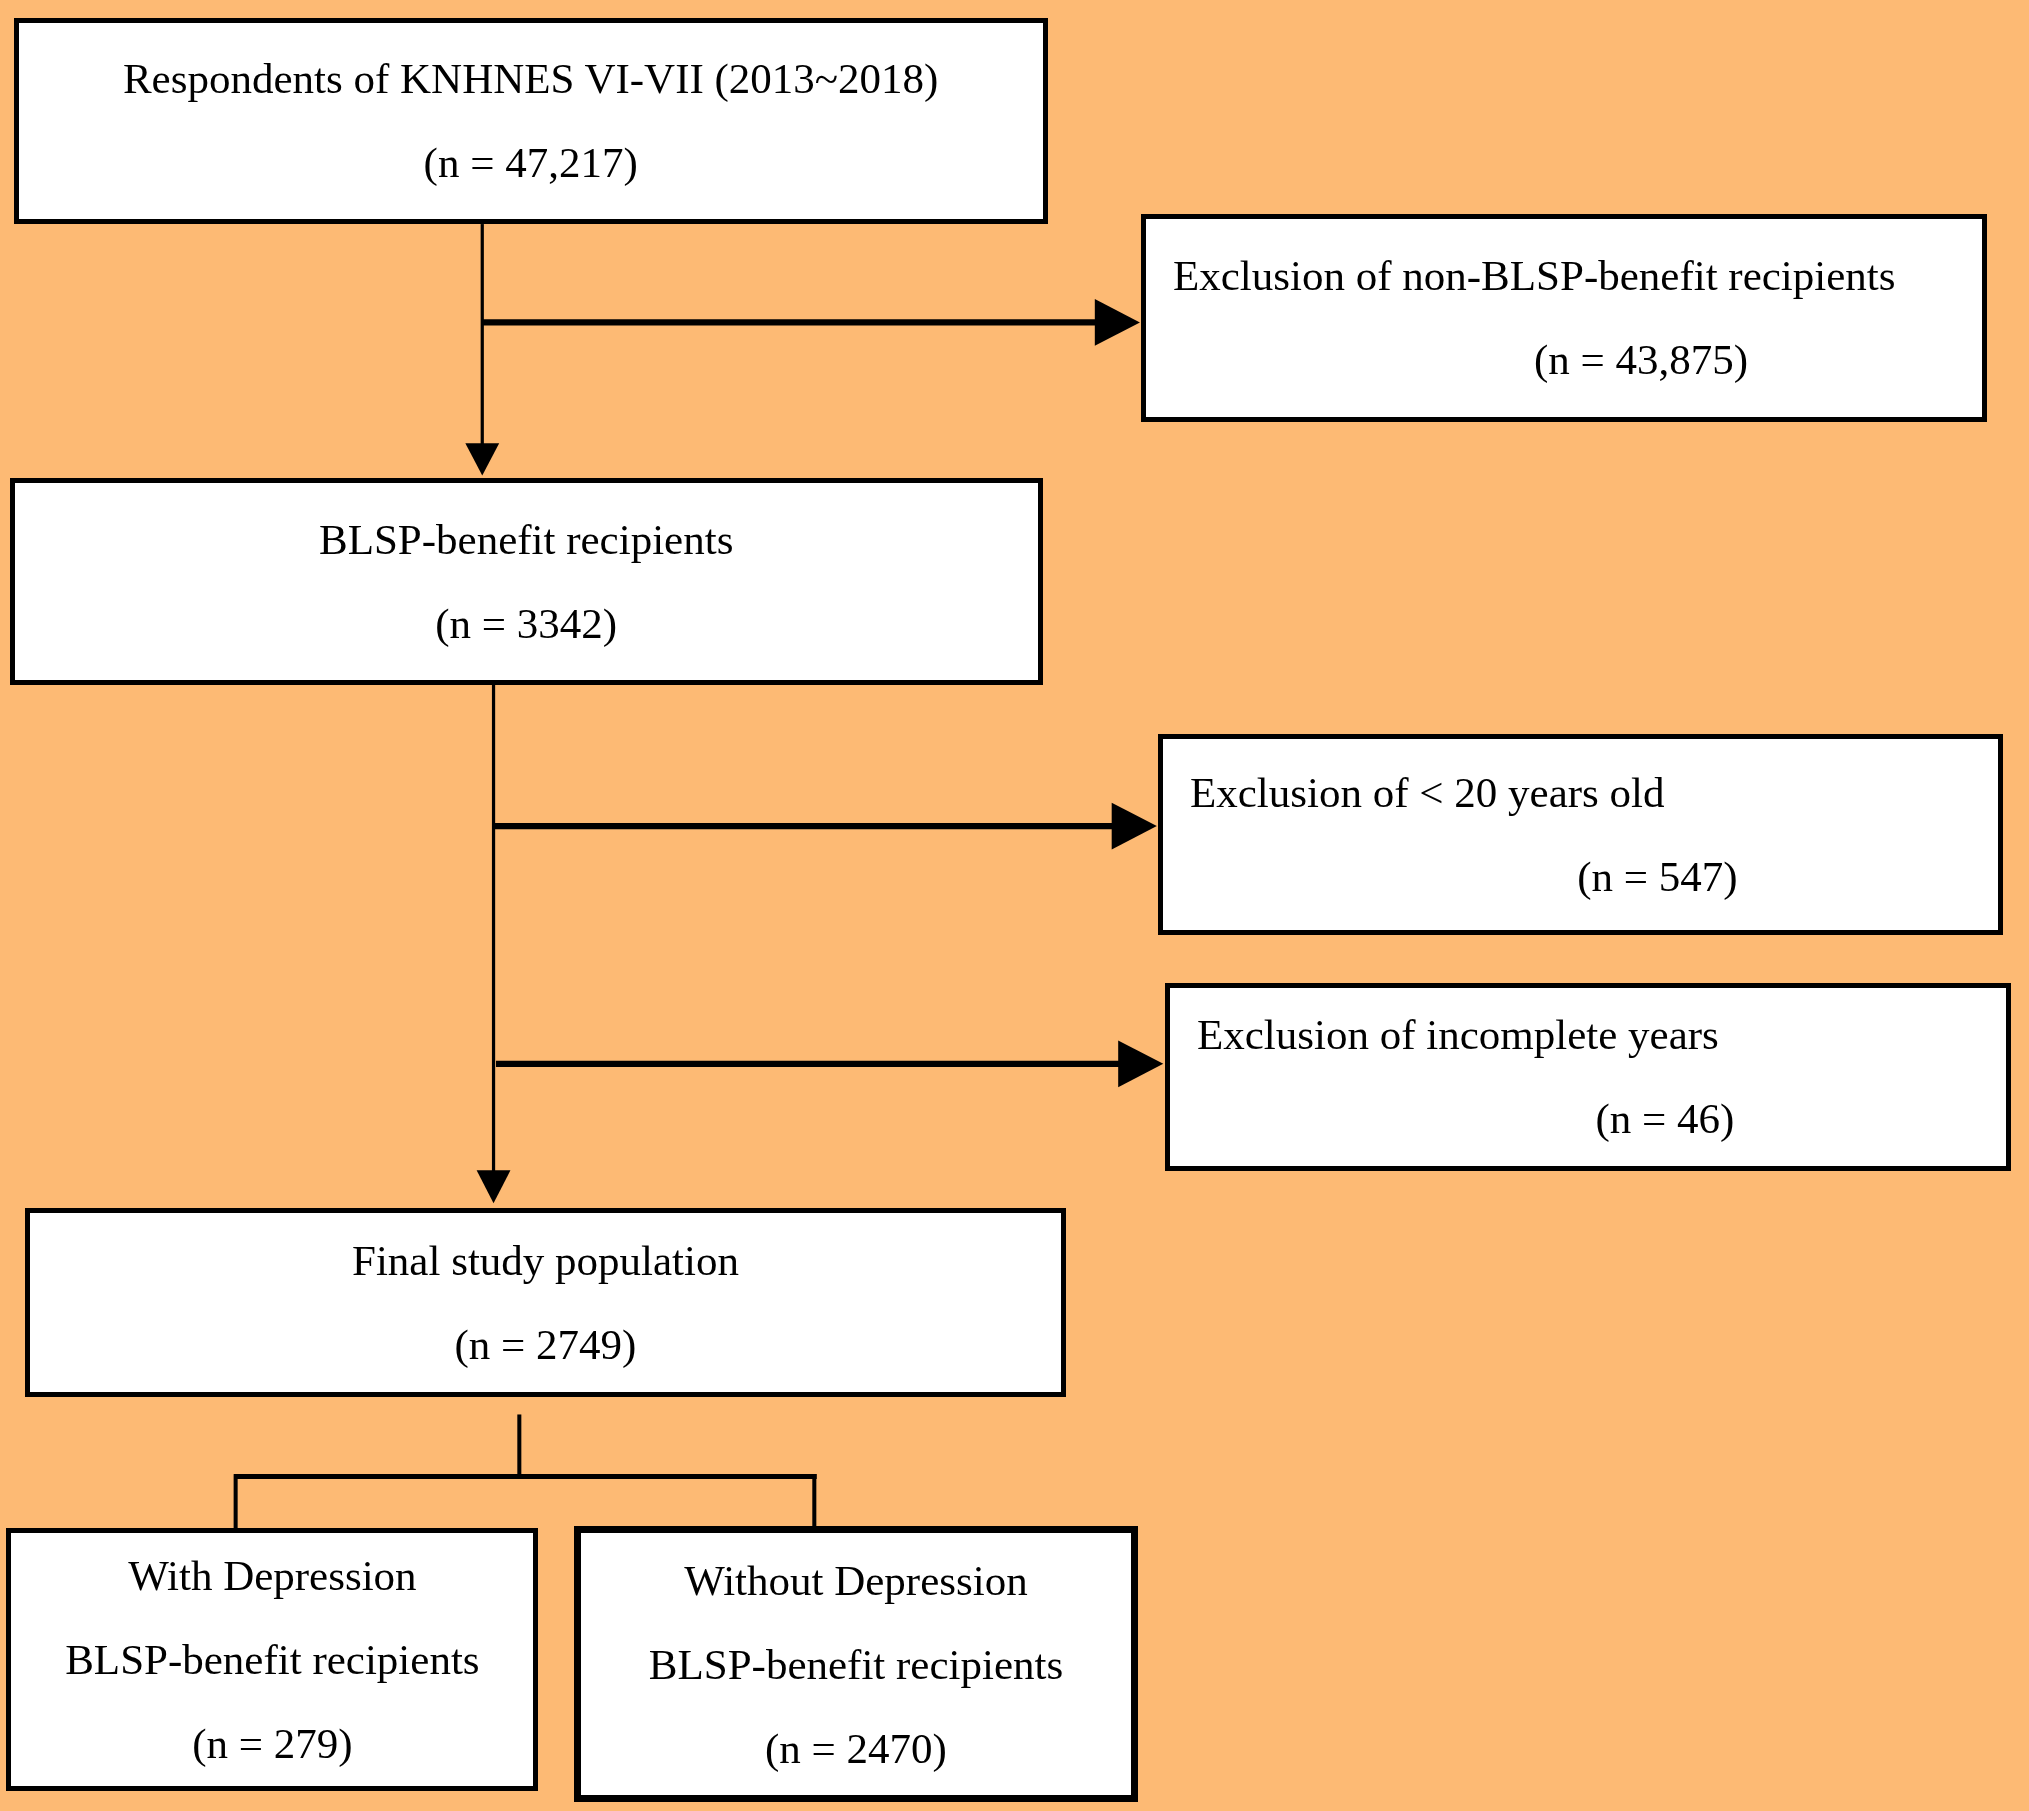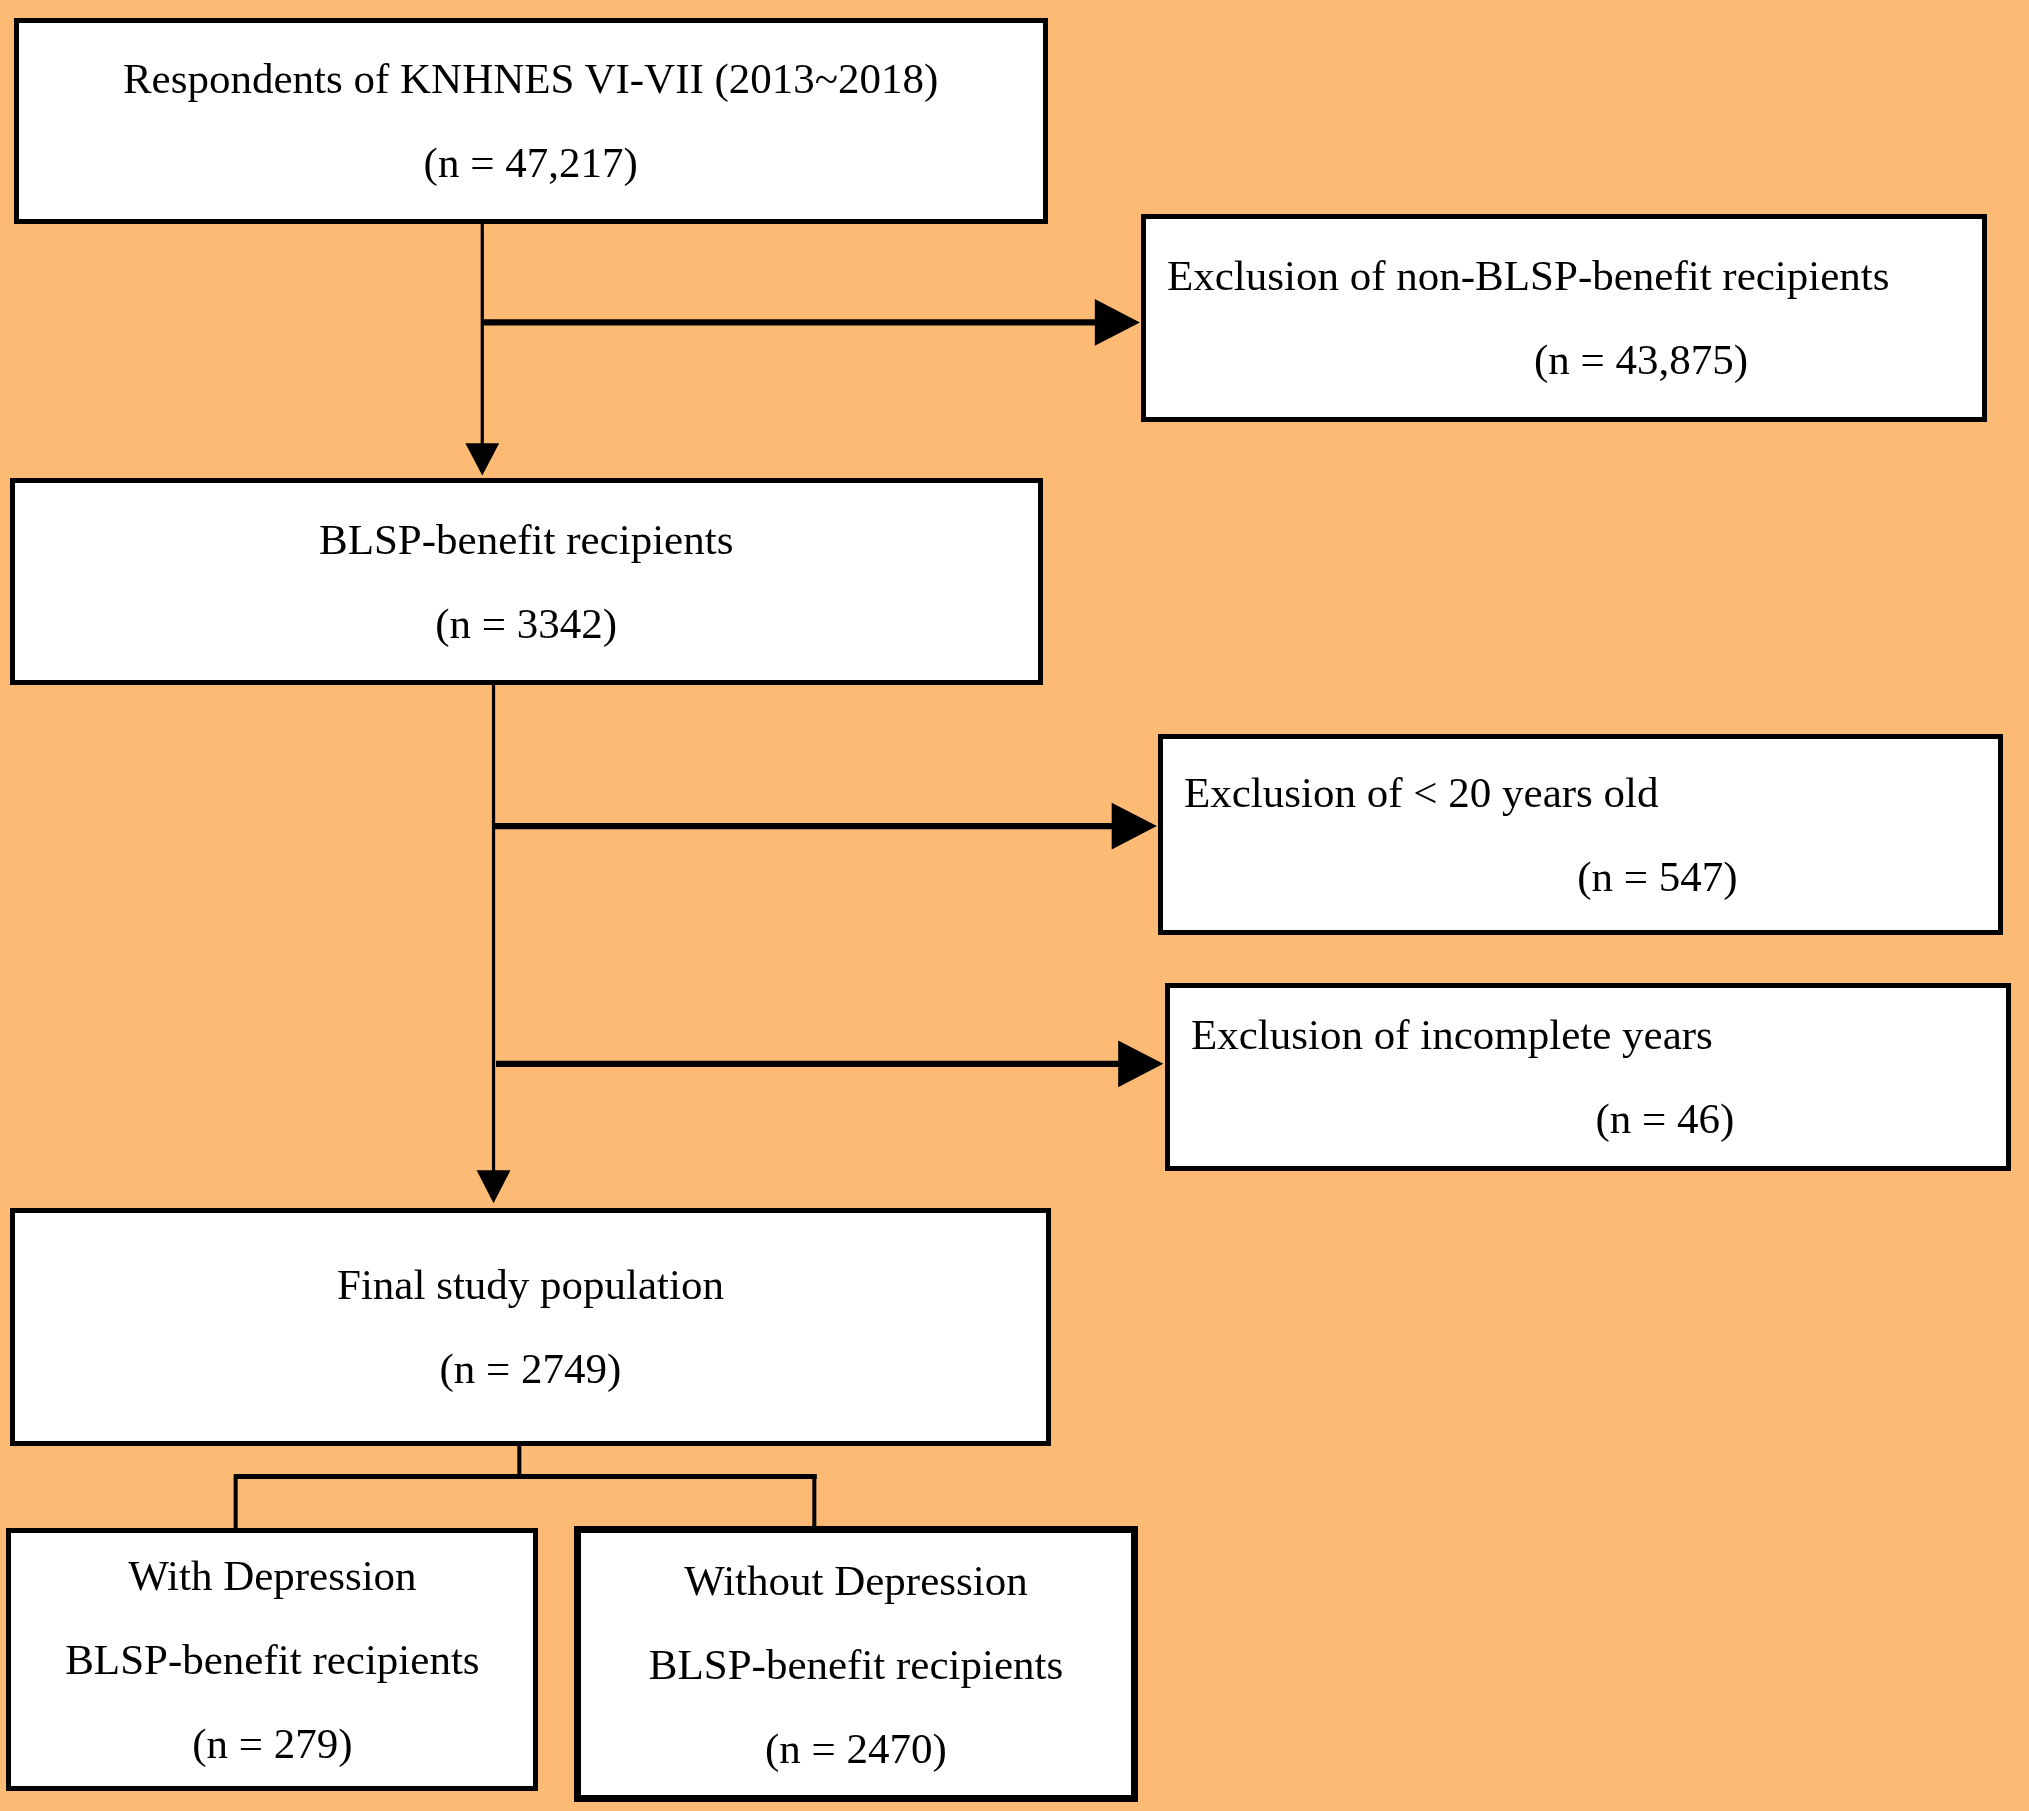--- a/index.html
+++ b/index.html
@@ -34,21 +34,21 @@
     font-size: 43px;
     line-height: 84px;
     white-space: nowrap;
   }
   .box .line {
     text-align: center;
   }
   
   .box.excl .line.first {
     text-align: left;
-    padding-left: 21px;
+    padding-left: 27px;
   }
   .box.excl .line.nline {
     text-align: center;
     transform: translateX(77px);
   }
   .box.bottom {
     padding-top: 1px;
   }
   #box-without-depression {
     border-width: 7.3px;
@@ -112,21 +112,21 @@
   <div class="box excl" id="box-exclusion-under-20" style="left:1158px; top:734px; width:845px; height:201px;">
     <div class="line first">Exclusion of &lt; 20 years old</div>
     <div class="line nline">(n = 547)</div>
   </div>
 
   <div class="box excl" id="box-exclusion-incomplete" style="left:1165px; top:983px; width:846px; height:188px;">
     <div class="line first">Exclusion of incomplete years</div>
     <div class="line nline">(n = 46)</div>
   </div>
 
-  <div class="box main" id="box-final-population" style="left:10px; top:1208px; width:1041px; height:238px;">
+  <div class="box main" id="box-final-population" style="left:25px; top:1208px; width:1041px; height:189px;">
     <div class="line">Final study population</div>
     <div class="line nline">(n = 2749)</div>
   </div>
 
   <div class="box bottom" id="box-with-depression" style="left:6.4px; top:1528px; width:532px; height:263px;">
     <div class="line">With Depression</div>
     <div class="line">BLSP-benefit recipients</div>
     <div class="line nline">(n = 279)</div>
   </div>
 

